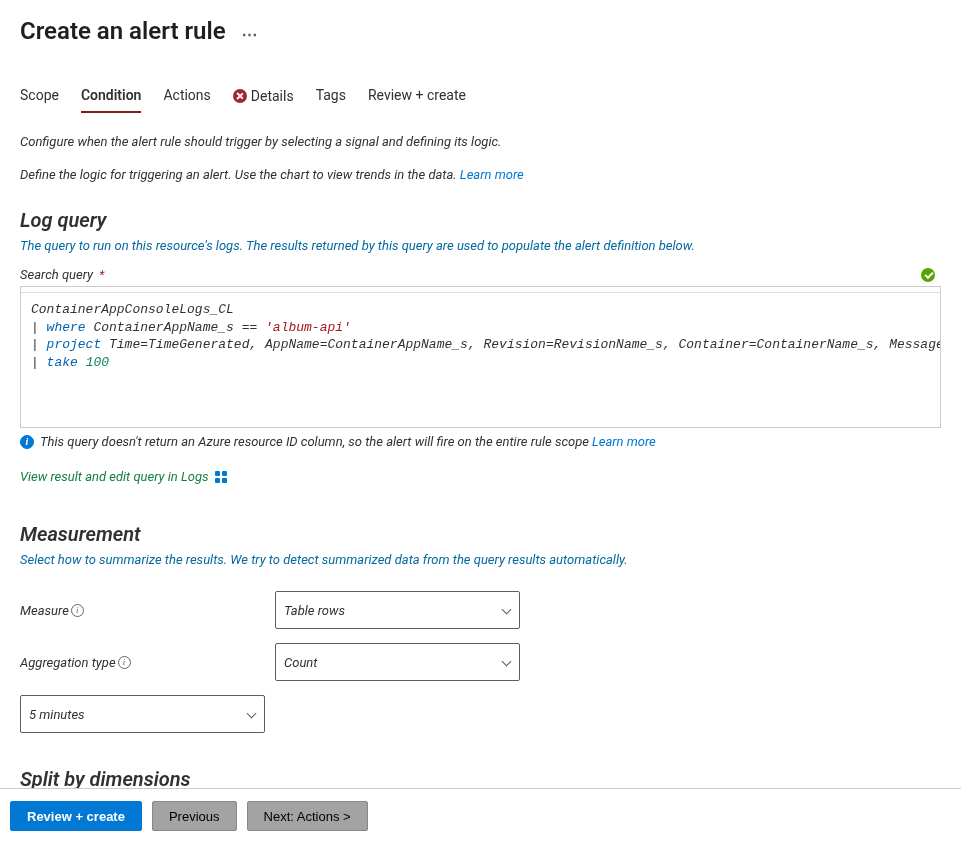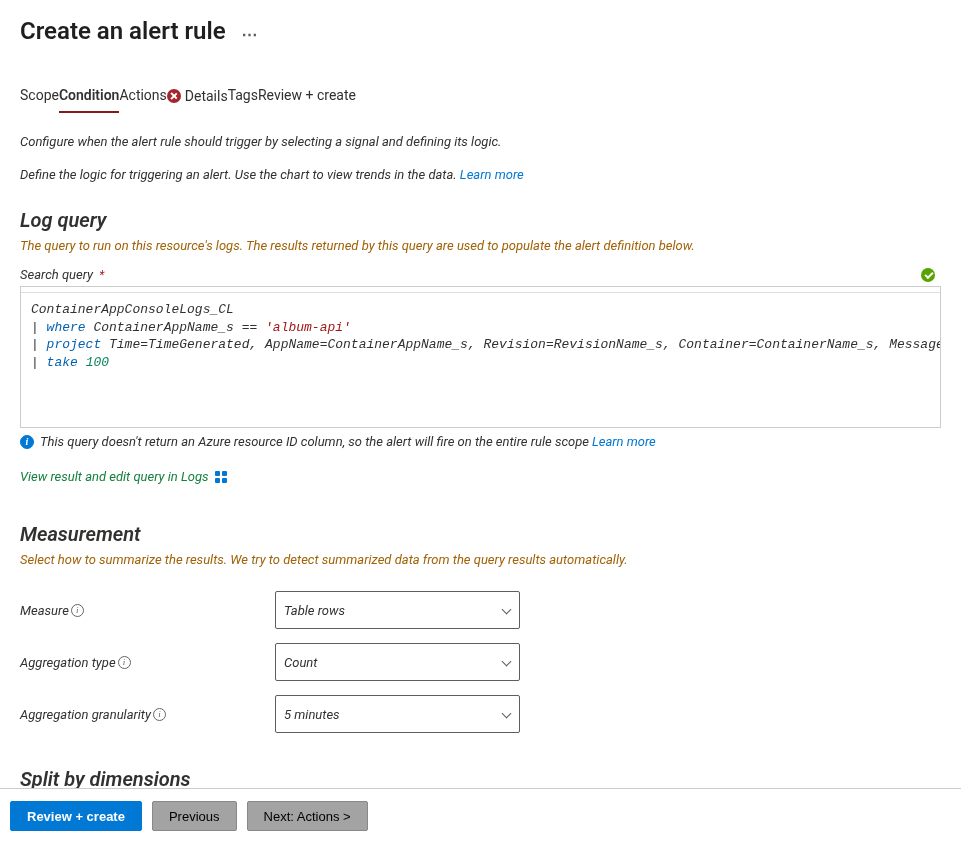--- a/index.html
+++ b/index.html
@@ -27,20 +27,21 @@
     margin-left: 16px;
     color: #605e5c;
     font-size: 16px;
     font-weight: bold;
     cursor: pointer;
     letter-spacing: 1px;
     padding-top: 6px;
   }
   .tabs {
     display: flex;
+    gap: 22px;
     margin: 42px 0 0 20px;
     border-bottom: 1px solid transparent;
   }
   .tab {
     font-size: 14px;
     color: #323130;
     padding-bottom: 8px;
     cursor: pointer;
     position: relative;
   }
@@ -84,21 +85,21 @@
   }
   .link { color: #0078d4; cursor: pointer; }
   .section-header {
     font-size: 20px;
     font-weight: 600;
     margin-bottom: 6px;
     margin-top: 26px;
   }
   .section-sub {
     font-size: 13px;
-    color: #a16207;
+    color: #0369a1;
     margin-bottom: 14px;
   }
   .field-label-row {
     display: flex;
     align-items: center;
     justify-content: space-between;
     margin-bottom: 4px;
   }
   .field-label {
     font-size: 13px;
@@ -348,24 +349,20 @@
         <span>Aggregation type</span>
         <span class="info-outline"></span>
       </div>
       <div class="select">
         <span>Count</span>
         <span class="chevron"></span>
       </div>
     </div>
 
     <div class="form-row">
-      <div class="form-label">
-        <span>Aggregation granularity</span>
-        <span class="info-outline"></span>
-      </div>
       <div class="select">
         <span>5 minutes</span>
         <span class="chevron"></span>
       </div>
     </div>
   </div>
 
   <div class="split-section">
     <h2 class="section-header">Split by dimensions</h2>
     <div class="truncated-row">

